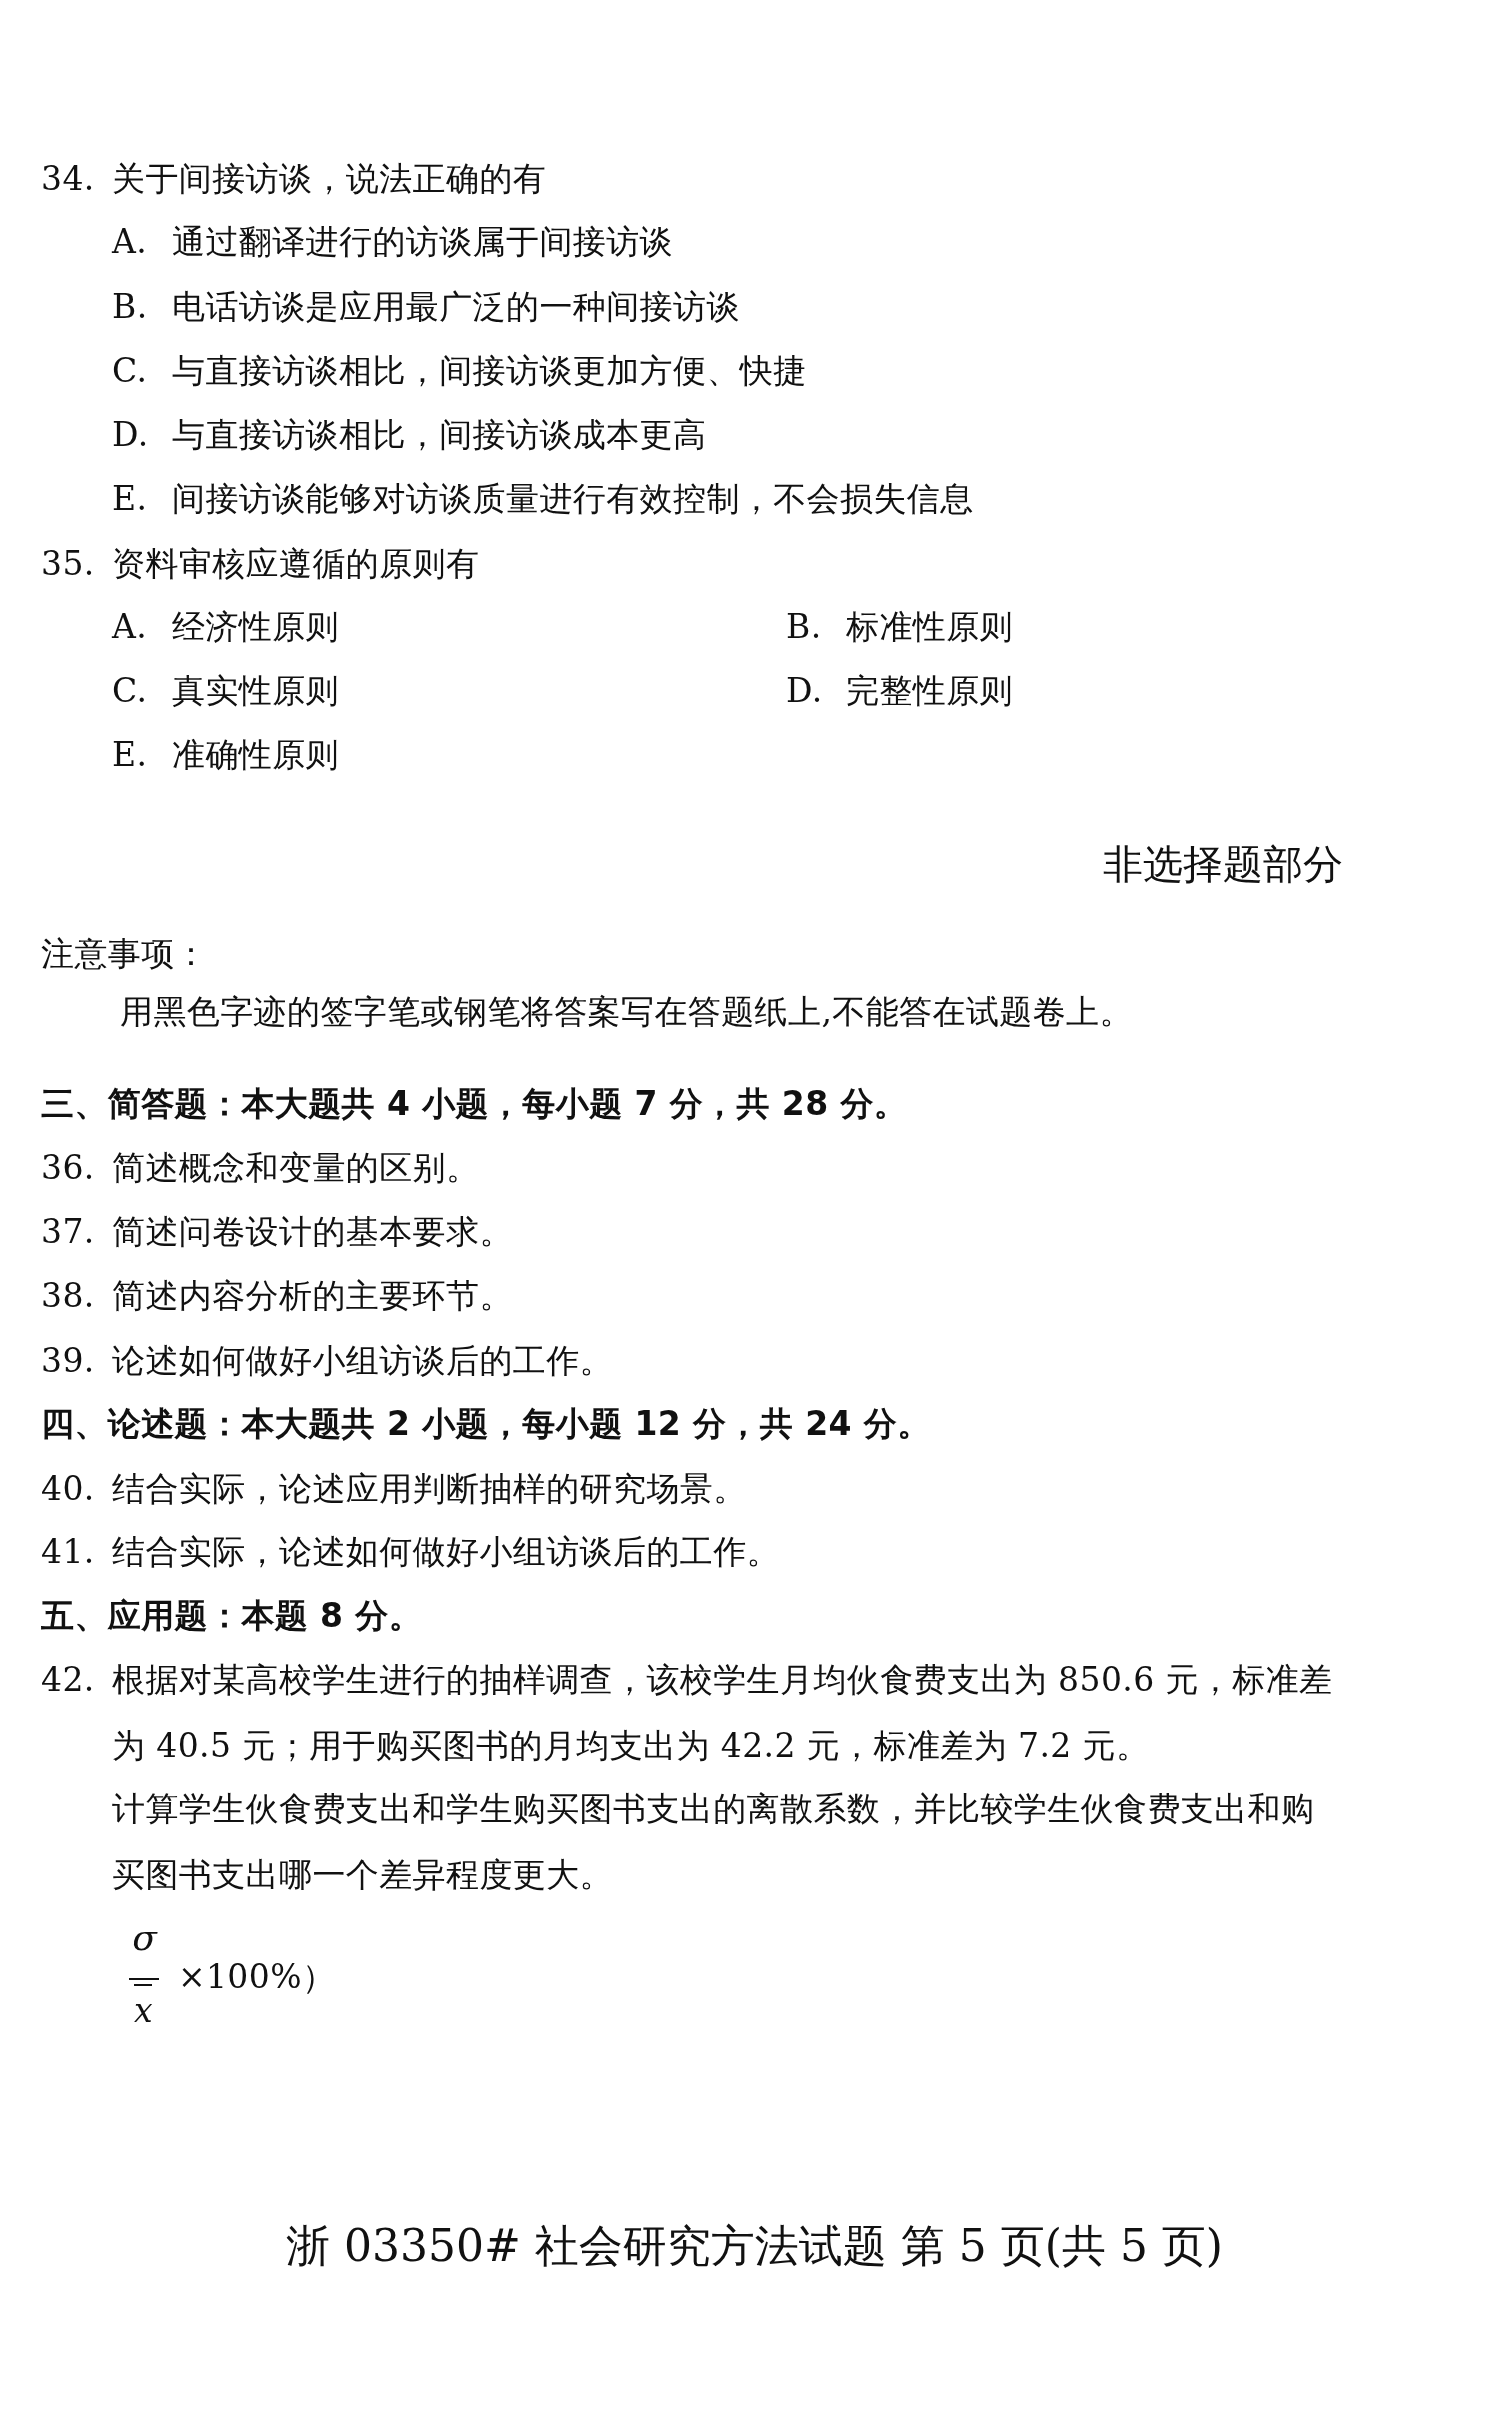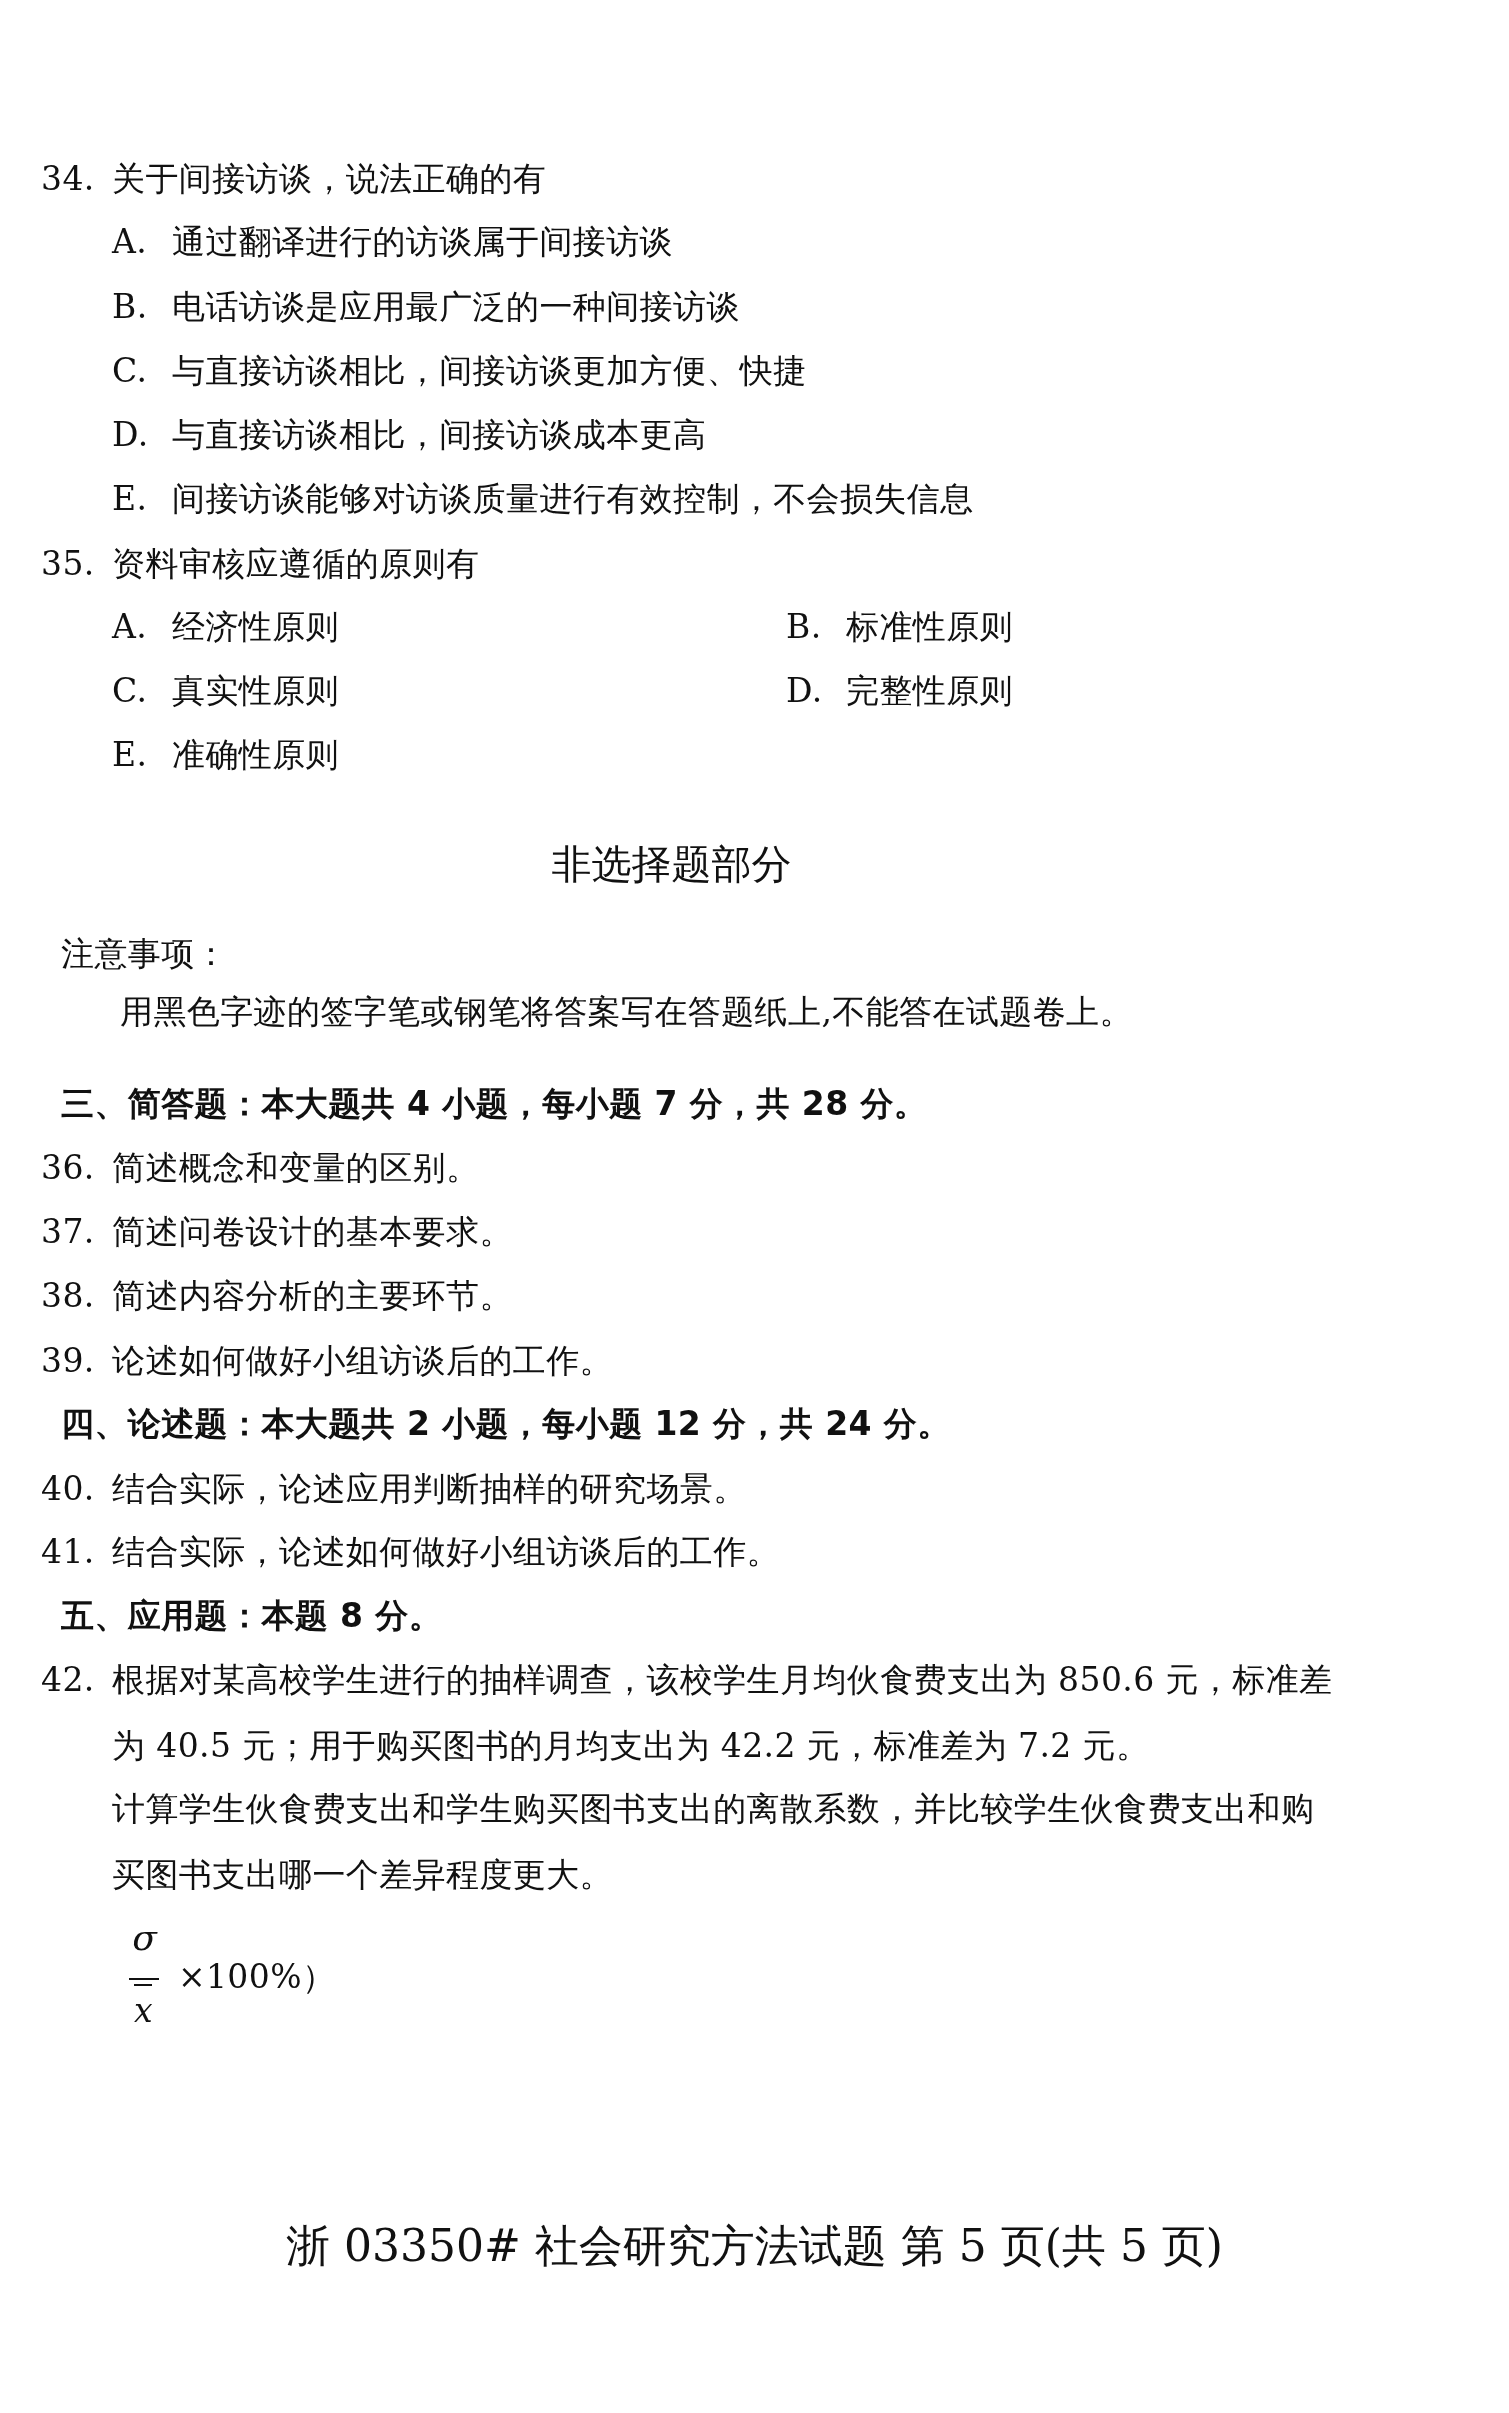--- a/index.html
+++ b/index.html
@@ -10,23 +10,23 @@
   }
   .line {
     position: absolute; left: 0; height: 46px; line-height: 46px;
     font-size: 33px; white-space: nowrap; letter-spacing: 0.4px;
   }
   .num { position: absolute; left: 41px; }
   .qtext { position: absolute; left: 112px; }
   .opt-l { position: absolute; left: 112px; }
   .opt-r { position: absolute; left: 770px; margin-left: 16px; }
   .optletter { display: inline-block; width: 60px; }
-  .bold { font-weight: bold; font-family: "DejaVu Sans", "Liberation Sans", sans-serif; margin-left: 20px; }
+  .bold { font-weight: bold; font-family: "DejaVu Sans", "Liberation Sans", sans-serif; }
   .section-title {
-    position: absolute; left: 0; width: 1343px; text-align: center;
+    position: absolute; left: 0; width: 1343px; text-align: right;
     font-family: "DejaVu Sans", "Liberation Sans", sans-serif;
     font-size: 40px; top: 839px; height: 50px; line-height: 50px;
   }
   .hdr { left: 41px; position: absolute; }
   .indent { position: absolute; left: 112px; margin-left: 8px; }
   .frac { display: inline-block; position: relative; width: 33px; height: 46px; vertical-align: middle; margin: 0 5px; }
   .frac .top { position: absolute; top: -36px; left: 3.3px; font-style: italic; font-size: 36px; line-height: 36px; }
   .frac .bar { position: absolute; top: 21.6px; left: 0; width: 30px; border-top: 2.5px solid #111; }
   .frac .bot { position: absolute; top: 38px; left: 5px; font-style: italic; font-size: 33px; line-height: 33px; }
   .frac .xbar { position: absolute; top: 28px; left: 5px; width: 18px; border-top: 2.5px solid #111; }

